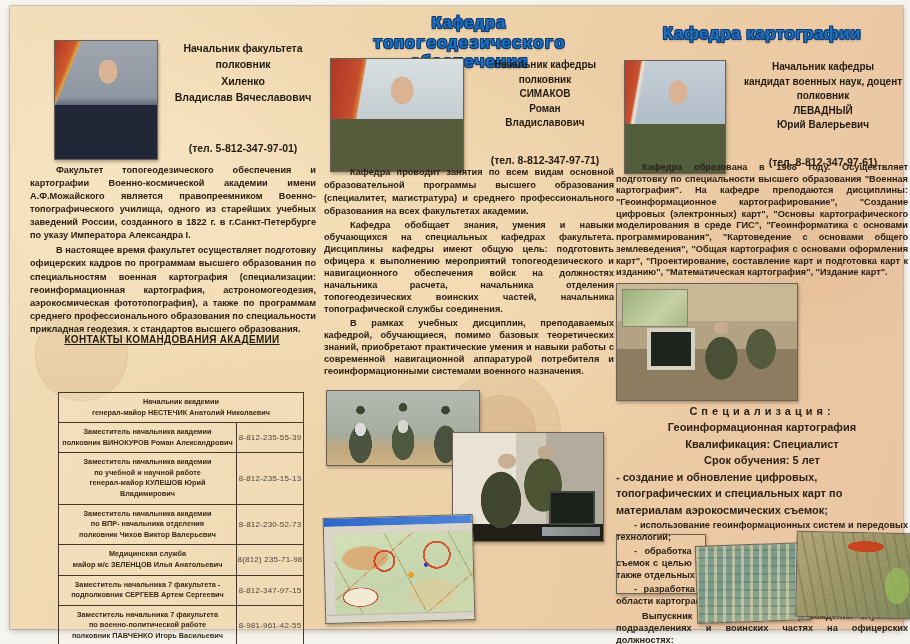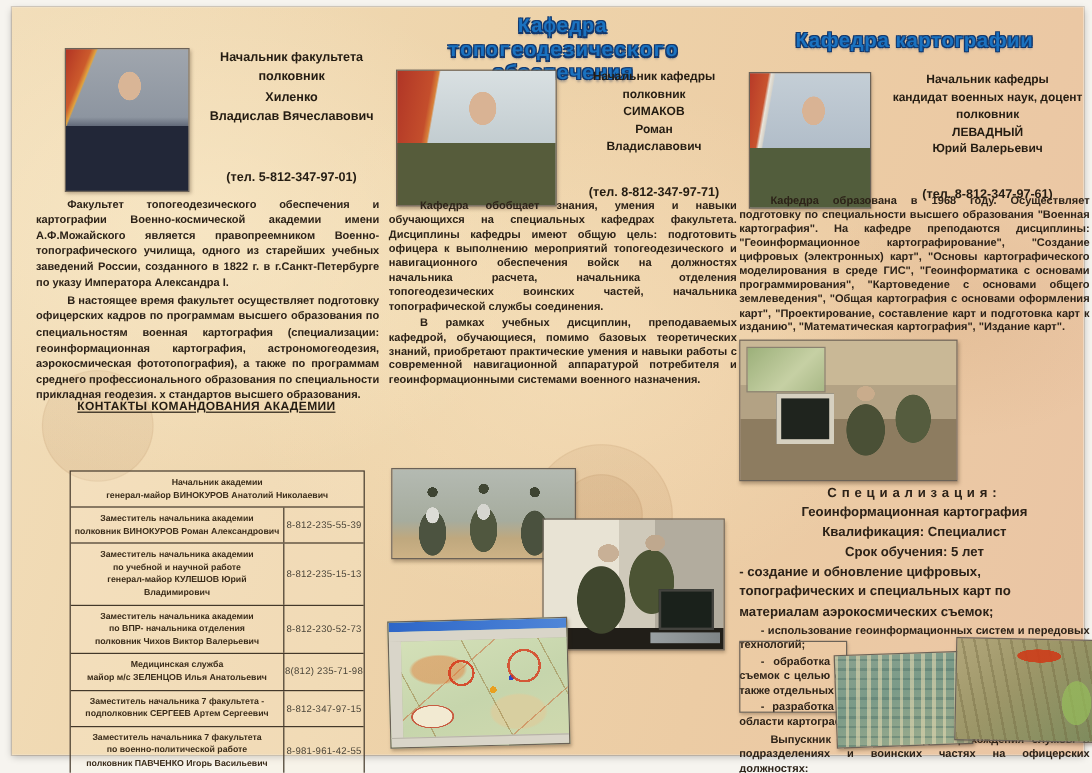--- a/index.html
+++ b/index.html
@@ -191,21 +191,21 @@
       </div>
     </div>
     <div class="left-paras">
       <p class="para">Факультет топогеодезического обеспечения и картографии Военно-космической академии имени А.Ф.Можайского является правопреемником Военно-топографического училища, одного из старейших учебных заведений России, созданного в 1822 г. в г.Санкт-Петербурге по указу Императора Александра I.</p>
       <p class="para">В настоящее время факультет осуществляет подготовку офицерских кадров по программам высшего образования по специальностям военная картография (специализации: геоинформационная картография, астрономогеодезия, аэрокосмическая фототопография), а также по программам среднего профессионального образования по специальности прикладная геодезия. х стандартов высшего образования.</p>
     </div>
     <div class="contacts-heading">КОНТАКТЫ КОМАНДОВАНИЯ АКАДЕМИИ</div>
     <div class="contacts">
       <div class="ct-row">
         <div class="ct-pos">Начальник академии
-генерал-майор ВИНОКУРОВ Анатолий Николаевич</div>
+генерал-майор НЕСТЕЧИК Анатолий Николаевич</div>
       </div>
       <div class="ct-row">
         <div class="ct-pos">Заместитель начальника академии
 полковник ВИНОКУРОВ Роман Александрович</div>
         <div class="ct-phone">8-812-235-55-39</div>
       </div>
       <div class="ct-row">
         <div class="ct-pos">Заместитель начальника академии
 по учебной и научной работе
 генерал-майор КУЛЕШОВ Юрий Владимирович</div>
@@ -244,20 +244,21 @@
       <div class="name-col">
         <div class="name-block pre" style="font-size:10px;line-height:1.45;">Начальник кафедры
 полковник
 СИМАКОВ
 Роман
 Владиславович</div>
         <div class="phone">(тел. 8-812-347-97-71)</div>
       </div>
     </div>
     <div class="mid-paras">
+      <p class="para">Кафедра проводит занятия по всем видам основной образовательной программы высшего образования (специалитет, магистратура) и среднего профессионального образования на всех факультетах академии.</p>
       <p class="para tight">Кафедра обобщает знания, умения и навыки обучающихся на специальных кафедрах факультета. Дисциплины кафедры имеют общую цель: подготовить офицера к выполнению мероприятий топогеодезического и навигационного обеспечения войск на должностях начальника расчета, начальника отделения топогеодезических воинских частей, начальника топографической службы соединения.</p>
       <p class="para tight">В рамках учебных дисциплин, преподаваемых кафедрой, обучающиеся, помимо базовых теоретических знаний, приобретают практические умения и навыки работы с современной навигационной аппаратурой потребителя и геоинформационными системами военного назначения.</p>
     </div>
     <div class="mid-collage">
       <div class="photo ph-field" style="position:absolute;left:4px;top:0;width:152px;height:74px;"></div>
       <div class="photo ph-laptop" style="position:absolute;left:130px;top:42px;width:150px;height:108px;">
         <i class="lp-screen"></i>
         <i class="lp-kbd"></i>
       </div>
       <div class="photo ph-gis" style="position:absolute;left:2px;top:126px;width:148px;height:104px;transform:rotate(-1.5deg);">

